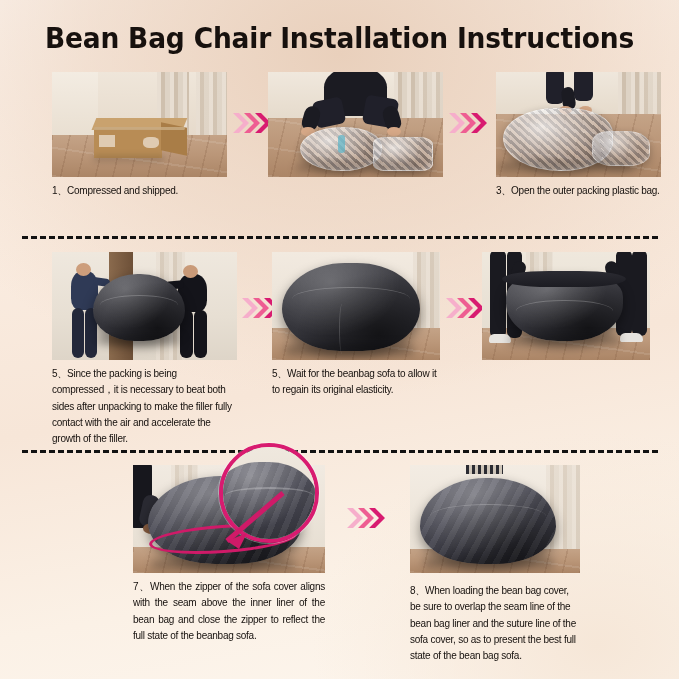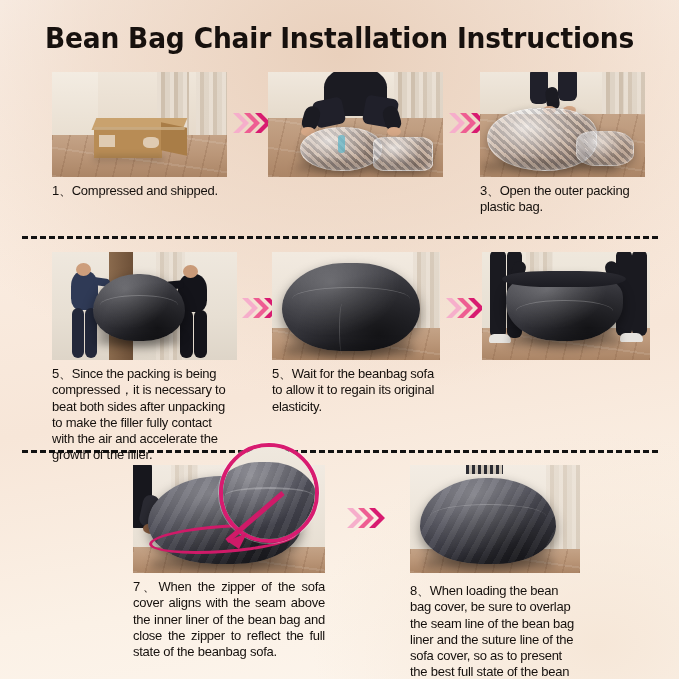--- a/index.html
+++ b/index.html
@@ -34,21 +34,21 @@
   .divider.d2{top:450px;}
 
   
   .step{position:absolute;}
   .photo{
     position:relative;overflow:hidden;
     background:#cfc4bb;
   }
   .cap{
     font-family:"Liberation Sans","DejaVu Sans",sans-serif;
-    font-size:13px;line-height:16.3px;color:#15100d;
+    font-size:10px;line-height:16.3px;color:#15100d;
     letter-spacing:-0.25px;
     margin-top:6px;
   }
   .cap.just{text-align:justify;}
 
   
   .arrow{position:absolute;width:42px;height:26px;}
   .arrow svg{display:block;width:100%;height:100%;}
 
   
@@ -193,21 +193,21 @@
   <div class="arrow" style="left:447px;top:110px;">
     <svg viewBox="0 0 42 26">
         <g>
       <path d="M2 3 L12 13 L2 23 L8 23 L18 13 L8 3 Z" fill="#f6aecb"></path>
       <path d="M13 3 L23 13 L13 23 L19 23 L29 13 L19 3 Z" fill="#ee5d92"></path>
       <path d="M24 3 L34 13 L24 23 L30 23 L40 13 L30 3 Z" fill="#d81b70"></path>
     </g>
       </svg>
   </div>
 
-  <div class="step" style="left:480px;top:72px;width:165px;">
+  <div class="step" style="left:496px;top:72px;width:165px;">
     <div class="photo" style="width:165px;height:105px;">
       <div class="sc">
         <div class="wall" style="height:40%;background:linear-gradient(180deg,#efe7dc,#e6dbcc);"></div>
         <div class="curtain" style="left:74%;width:13%;top:0;height:44%;"></div>
         <div class="curtain" style="left:87%;width:13%;top:0;height:44%;opacity:.8;"></div>
         <div class="floor woodfloor" style="height:60%;"></div>
 
         <div class="leg" style="left:30%;top:-4%;width:11%;height:34%;"></div>
         <div class="leg" style="left:47%;top:-4%;width:12%;height:32%;"></div>
         <div class="arm" style="left:40%;top:14%;width:8%;height:22%;transform:rotate(-8deg);"></div>

